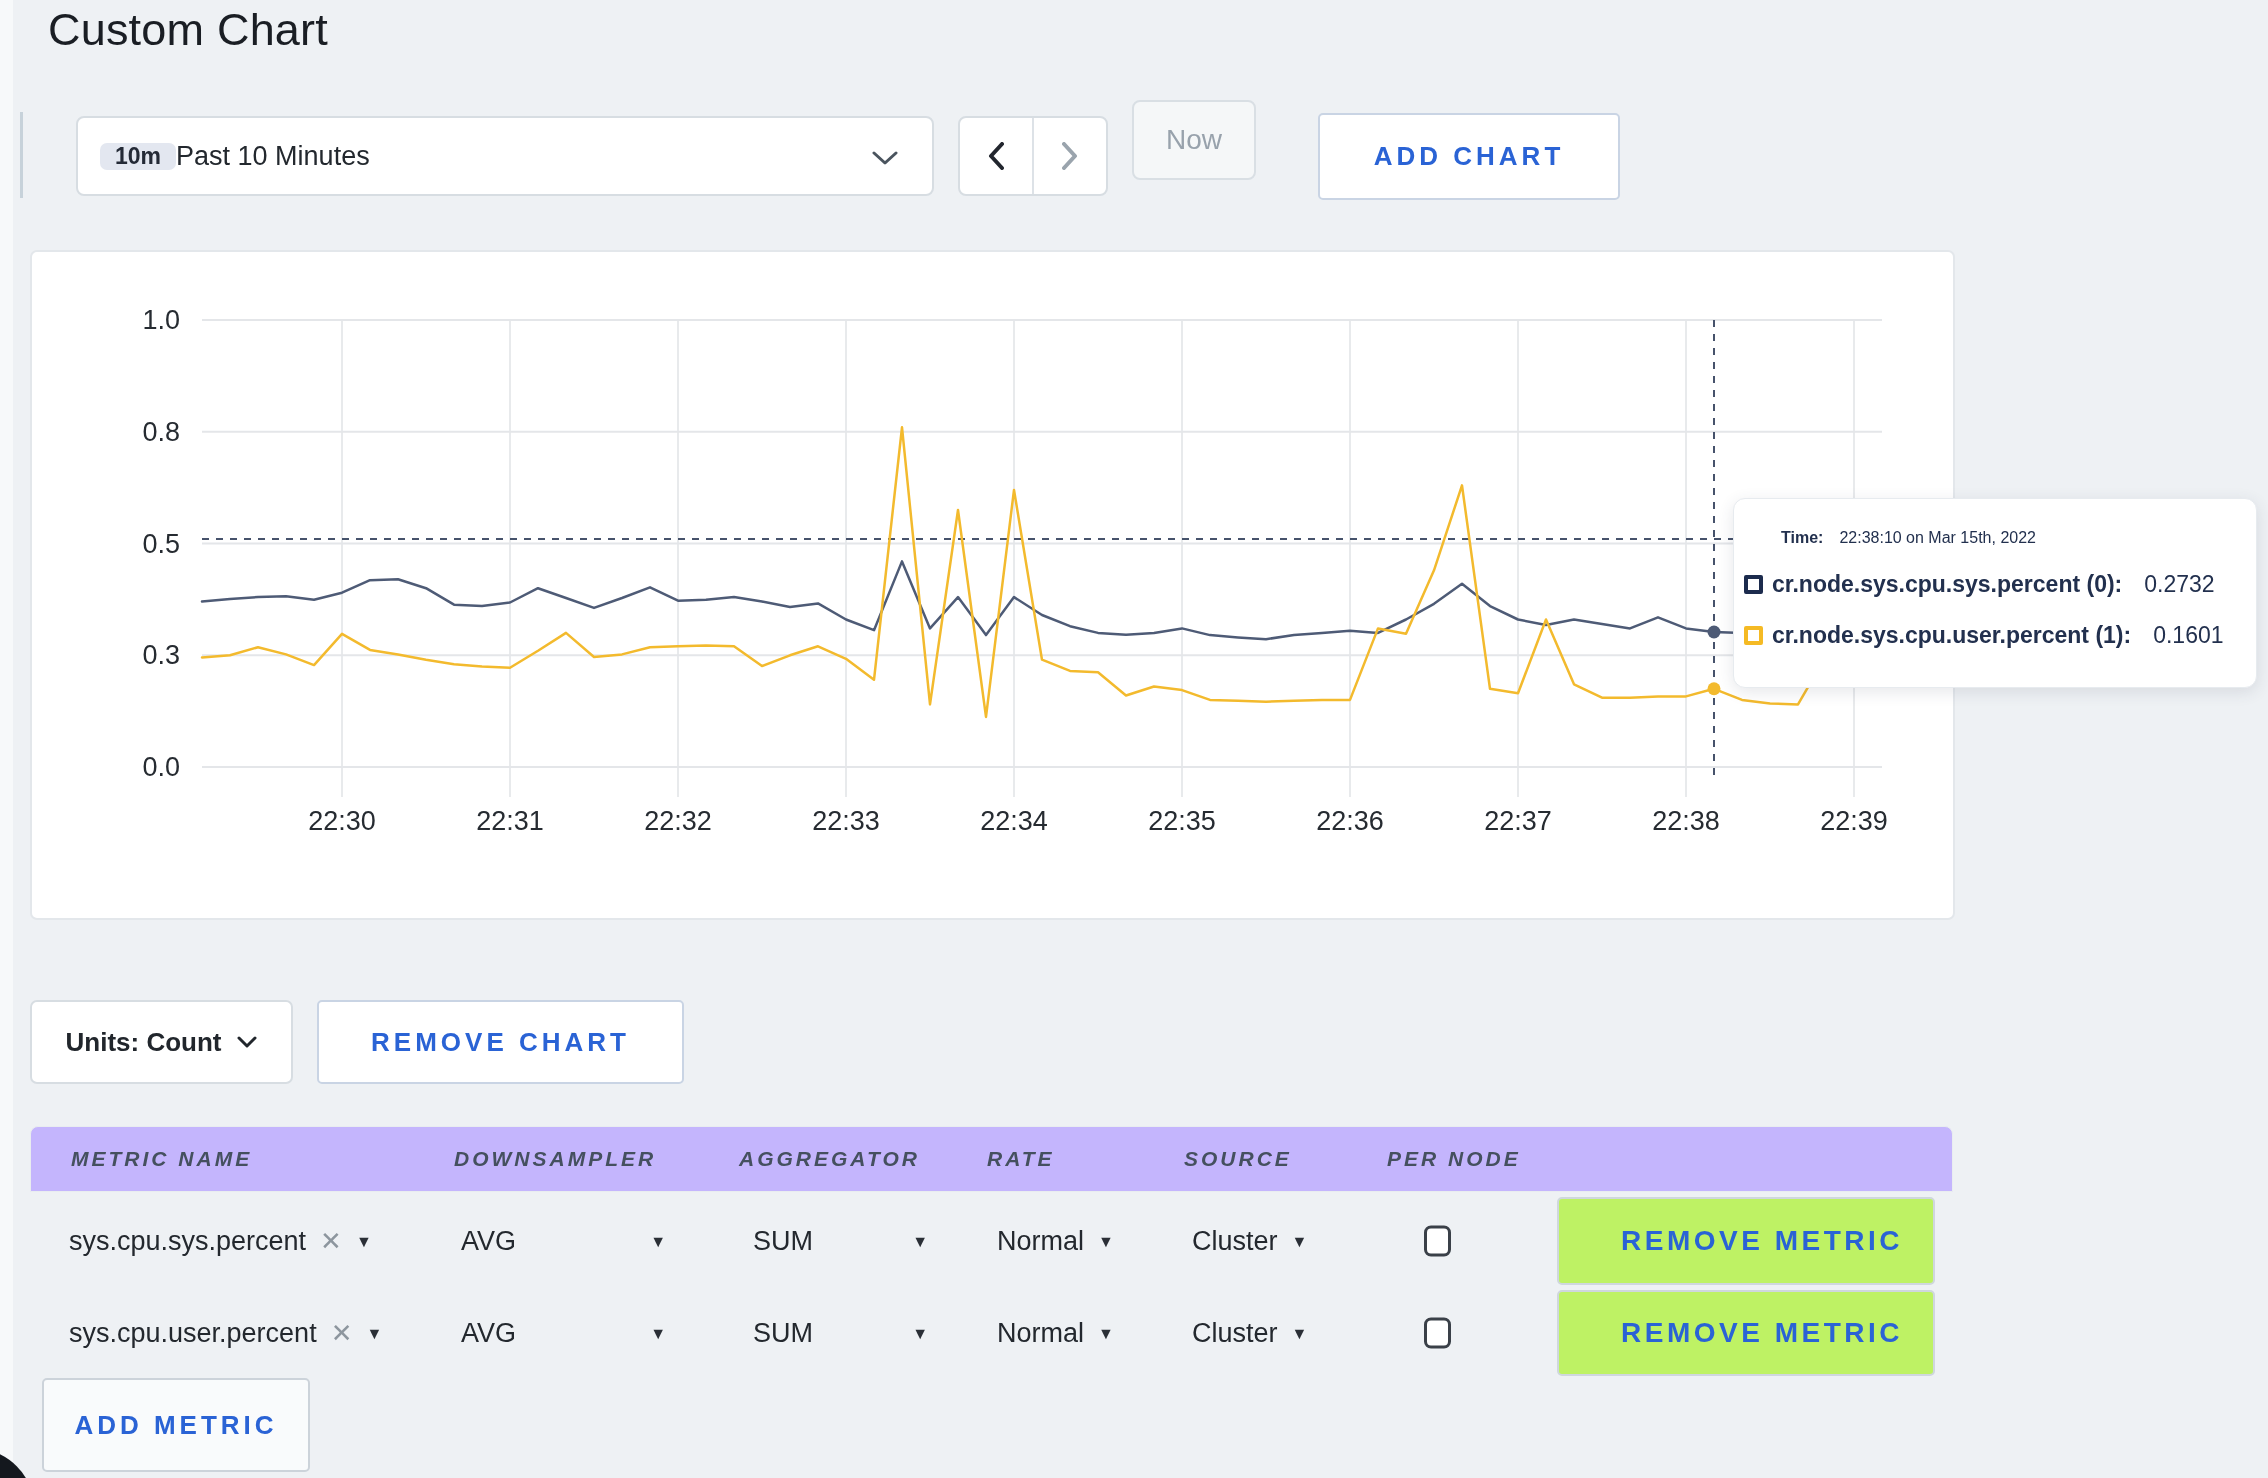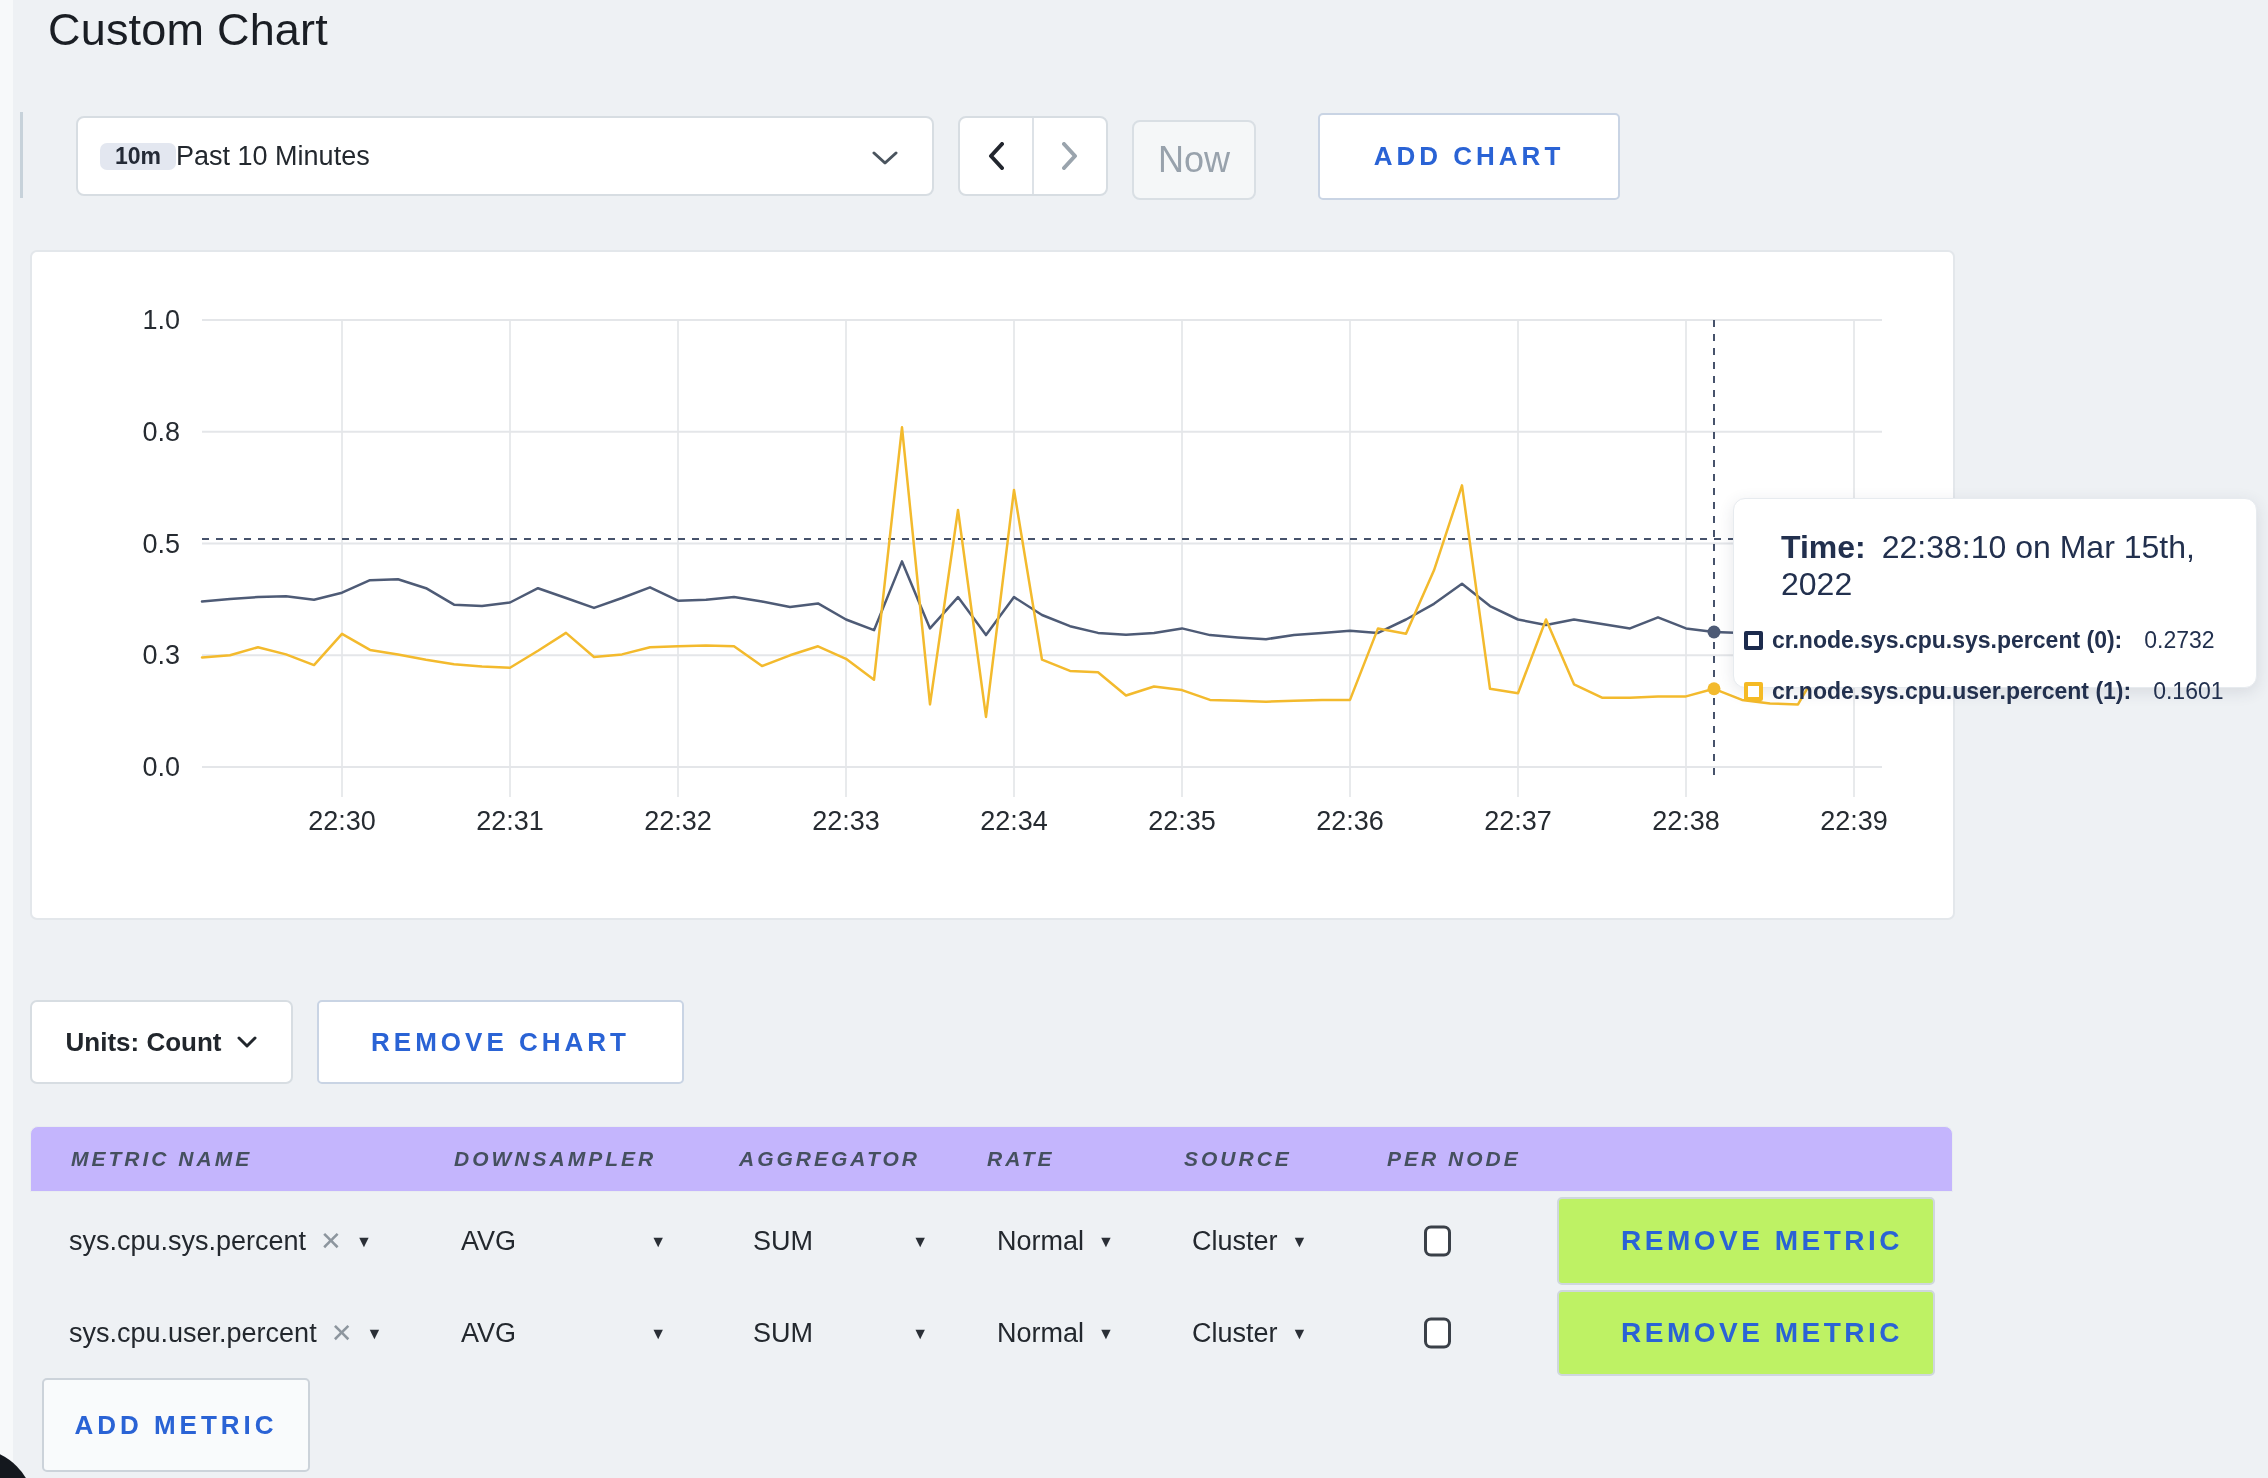--- a/index.html
+++ b/index.html
@@ -24,23 +24,23 @@
   }
   .time-label { font-size:27px; color:#23282e; }
   .chev-down { position:absolute; right:34px; top:33px; }
   .nav-group {
     position:absolute; left:958px; top:116px; width:150px; height:80px;
     background:#fff; border:2px solid #d7dde2; border-radius:8px; display:flex;
   }
   .nav-cell { flex:1; display:flex; align-items:center; justify-content:center; cursor:pointer; }
   .nav-cell:first-child { border-right:2px solid #dde2e7; }
   .now-btn {
-    position:absolute; left:1132px; top:120px; width:124px; height:80px;
+    position:absolute; left:1132px; top:100px; width:124px; height:80px;
     background:#f5f7f8; border:2px solid #d9dfe4; border-radius:8px;
-    color:#98a2ac; font-size:36px; display:flex; align-items:center; justify-content:center; cursor:default;
+    color:#98a2ac; font-size:28px; display:flex; align-items:center; justify-content:center; cursor:default;
   }
   .btn-blue-outline {
     background:#fff; border:2px solid #c9d4e4; border-radius:5px;
     color:#2a63d5; font-weight:bold; letter-spacing:4px; font-size:26px;
     display:flex; align-items:center; justify-content:center; cursor:pointer;
   }
   .add-chart { position:absolute; left:1318px; top:113px; width:302px; height:87px; }
 
   
   .chart-card {
@@ -49,21 +49,21 @@
   }
   .chart-card svg { position:absolute; left:0; top:0; }
   svg text { font-family:"Liberation Sans", sans-serif; }
 
   
   .chart-tooltip {
     position:absolute; left:1733px; top:498px; width:524px; height:190px;
     background:#fff; border:1px solid #e7ebef; border-radius:12px;
     box-shadow:0 4px 16px rgba(50,60,80,0.12); z-index:6; padding-top:30px;
   }
-  .tt-time { margin-left:47px; font-size:32px; color:#22304e; }
+  .tt-time { margin-left:47px; font-size:16px; color:#22304e; }
   .tt-time b { margin-right:16px; }
   .tt-entry { margin-left:10px; margin-top:24px; display:flex; align-items:center; font-size:23px; color:#22304e; }
   .tt-sq { width:19px; height:19px; border:4px solid #1c2b4d; border-radius:2px; background:#fff; flex:none; }
   .tt-name { font-weight:bold; margin-left:9px; }
   .tt-val { margin-left:22px; }
 
   
   .units-box {
     position:absolute; left:30px; top:1000px; width:263px; height:84px;
     background:#fff; border:2px solid #d7dde2; border-radius:7px;

